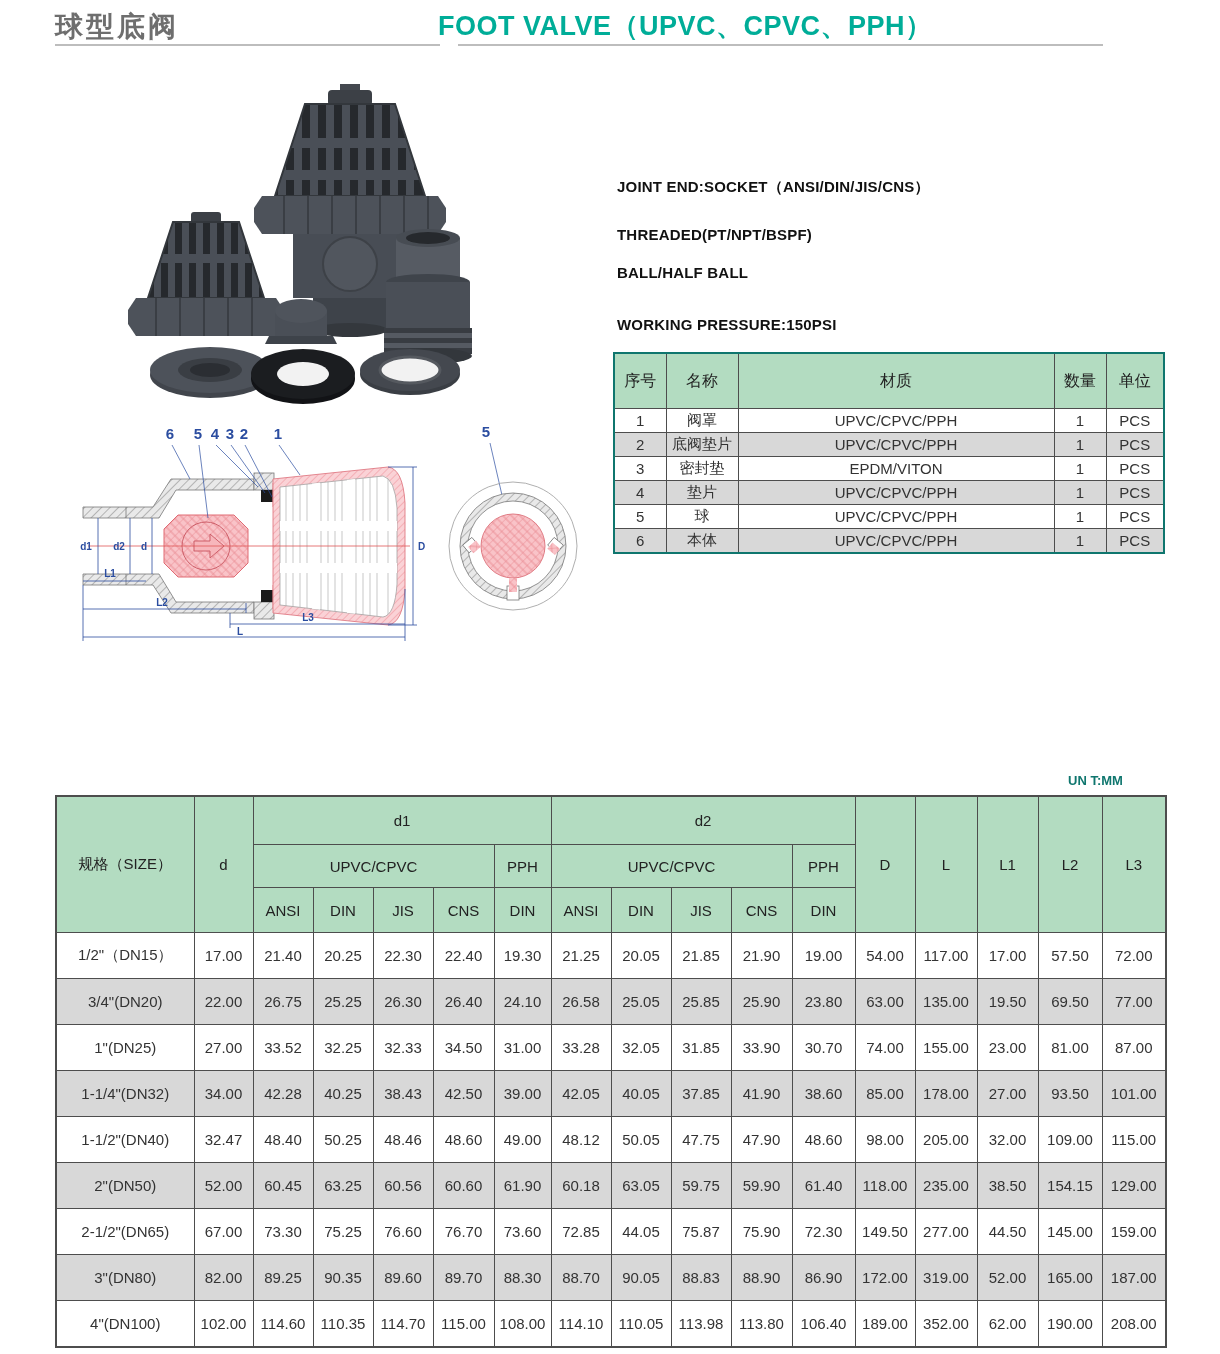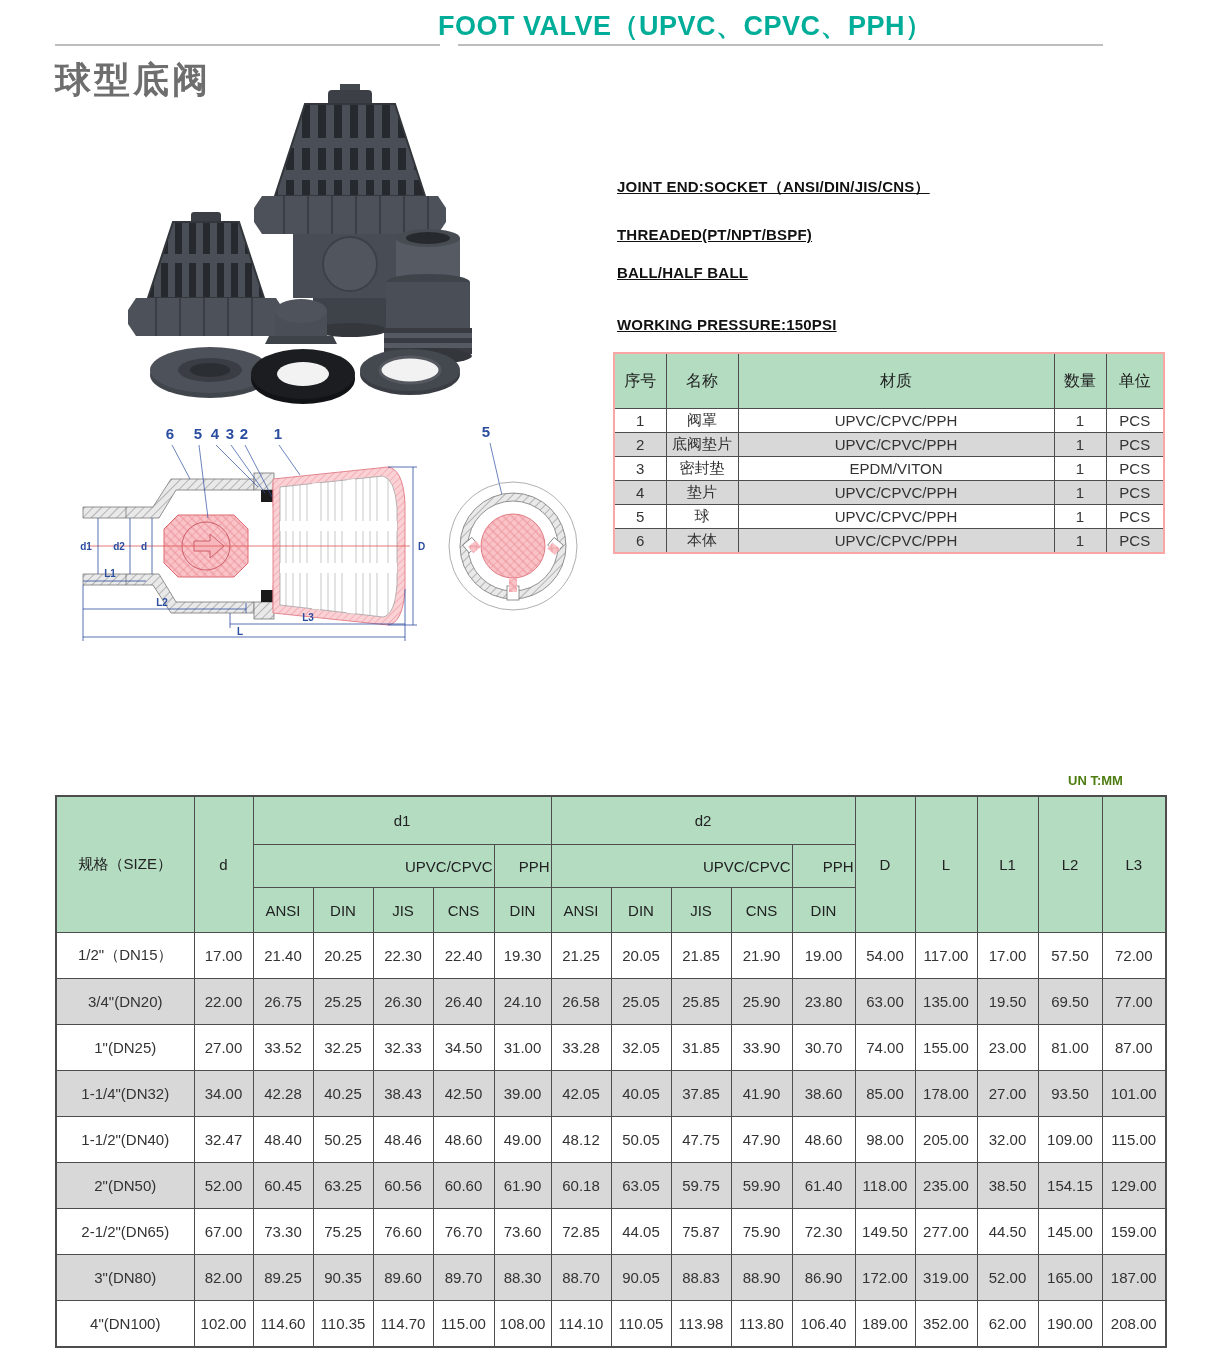--- a/index.html
+++ b/index.html
@@ -1,51 +1,51 @@
 <!DOCTYPE html>
 <html><head>
 <meta charset="utf-8">
 <style>
   html,body{margin:0;padding:0;background:#ffffff;}
   .page{position:relative;width:1220px;height:1354px;background:#ffffff;overflow:hidden;
         font-family:"Liberation Sans", sans-serif;color:#222;}
 
   
-  .title-cn{position:absolute;left:55px;top:8px;font-size:36px;font-weight:700;
-            color:#6e6e6e;letter-spacing:3px;margin-top:48px;}
+  .title-cn{position:absolute;left:55px;top:8px;font-size:28px;font-weight:700;
+            color:#6e6e6e;letter-spacing:3px;}
   .title-en{position:absolute;left:438px;top:8px;font-size:27px;font-weight:600;
             color:#00ad98;letter-spacing:0.5px;}
   .rule{position:absolute;top:44px;height:2px;background:#bdbdbd;}
   .rule-left{left:55px;width:385px;}
   .rule-right{left:458px;width:645px;}
 
   
   .spec-line{position:absolute;left:617px;font-size:15px;font-weight:700;color:#111;
-             letter-spacing:0.2px;white-space:nowrap;text-decoration:underline;}
+             letter-spacing:0.2px;white-space:nowrap;}
   .spec-0{top:178px;} .spec-1{top:226px;text-align:center;} .spec-2{top:264px;} .spec-3{top:316px;}
 
   
   table{border-collapse:collapse;table-layout:fixed;}
   .parts-table{position:absolute;left:613px;top:352px;width:550px;
-               border:2px solid #fca5a5;font-size:15px;color:#333;}
+               border:2px solid #0f766e;font-size:15px;color:#333;}
   .parts-table th{background:#b3dcc1;height:52px;font-weight:400;font-size:16px;
                   border:1px solid #4d4d4d;color:#222;}
   .parts-table td{height:23px;text-align:center;border:1px solid #4d4d4d;padding:0;}
   tr.alt td{background:#d8d8d8;}
 
   
-  .unit-note{position:absolute;left:1068px;top:773px;font-size:13px;font-weight:700;color:#4d7c0f;}
+  .unit-note{position:absolute;left:1068px;top:773px;font-size:13px;font-weight:700;color:#0f766e;}
 
   
   .dim-table{position:absolute;left:55px;top:795px;width:1110px;
              border:2px solid #4d4d4d;font-size:15px;color:#333;}
   .dim-table th{background:#b3dcc1;font-weight:400;font-size:15px;
                 border:1px solid #4d4d4d;color:#222;}
   .dim-table thead tr:nth-child(1) th{height:45px;}
-  .dim-table thead tr:nth-child(2) th{height:40px;text-align:right;}
+  .dim-table thead tr:nth-child(2) th{height:40px;}
   .dim-table thead tr:nth-child(3) th{height:42px;}
   .dim-table td{height:45px;text-align:center;border:1px solid #4d4d4d;padding:0;}
 
   .photo{position:absolute;left:88px;top:82px;}
   .drawing{position:absolute;left:58px;top:423px;}
   .dim-text{font-size:10px;font-weight:700;fill:#2b4da0;}
   .callout-text{font-size:15px;font-weight:700;fill:#2b4da0;}
 </style>
 </head>
 <body>

